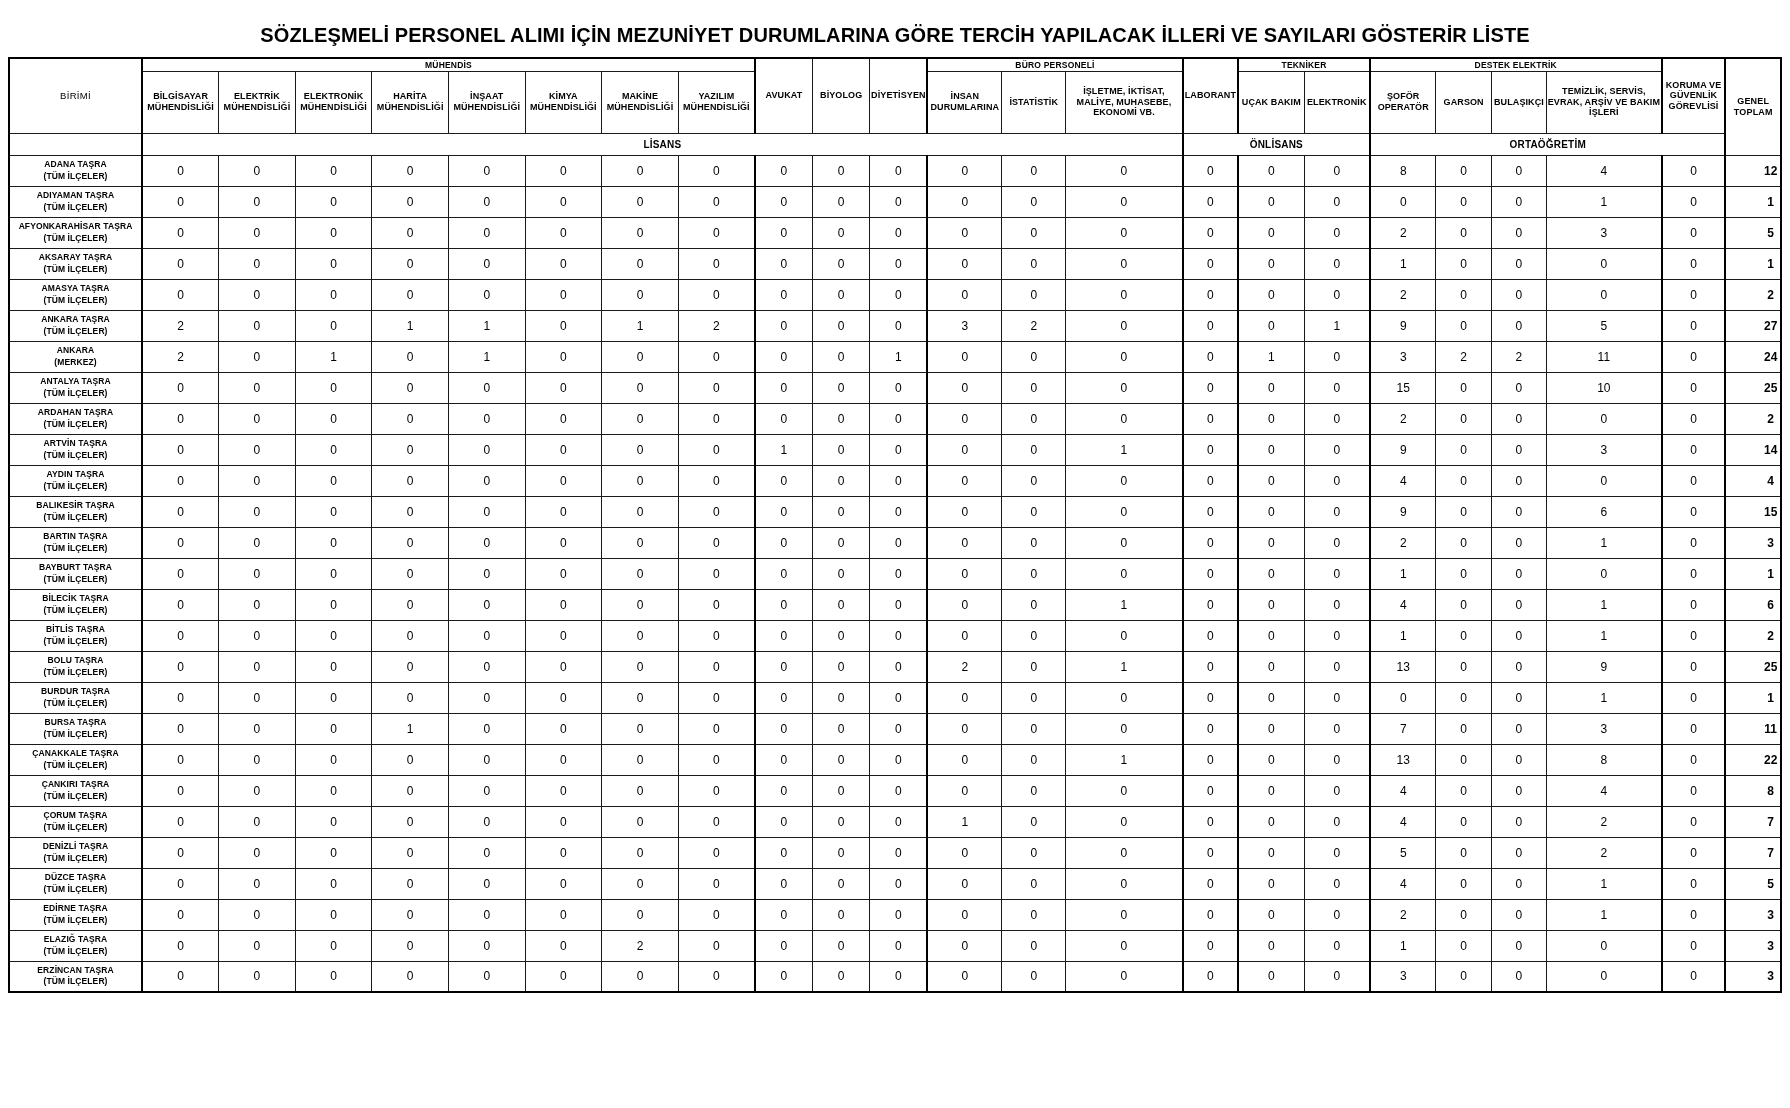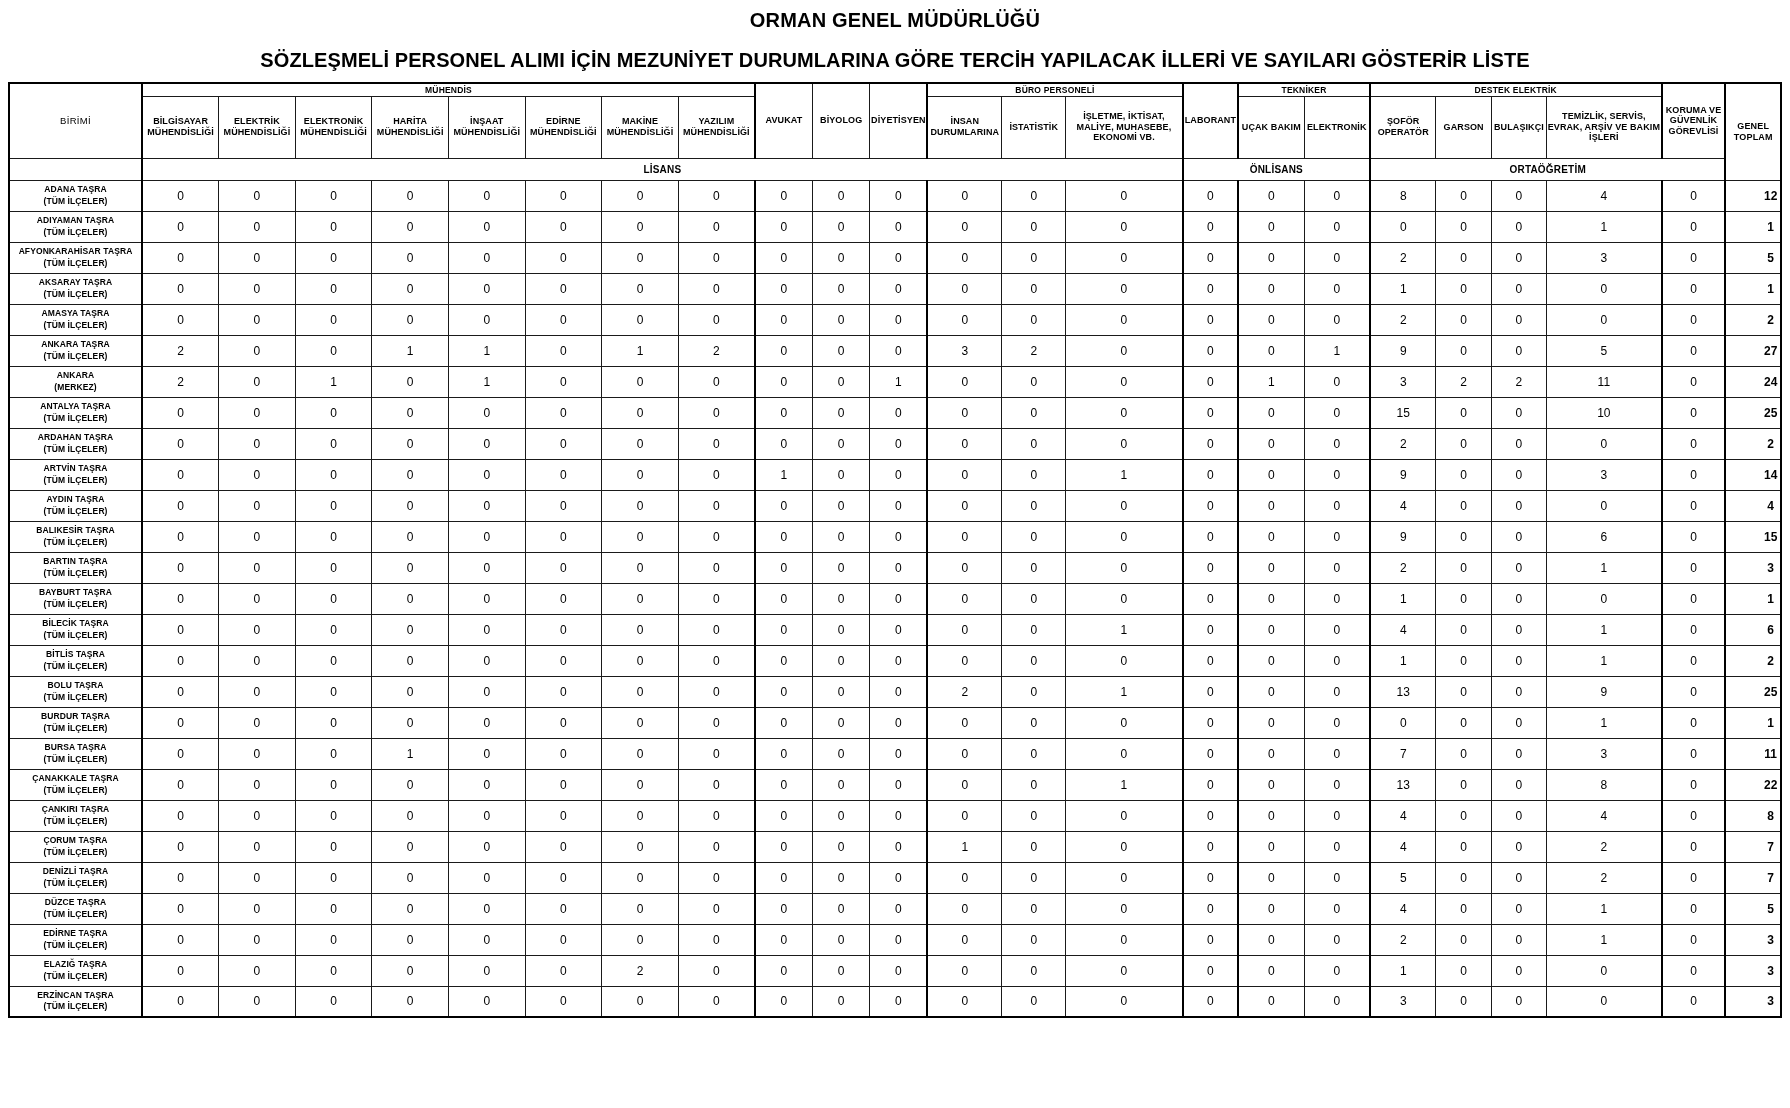--- a/index.html
+++ b/index.html
@@ -106,21 +106,20 @@
   .sep-left { border-left: 2px solid #000 !important; }
   tbody tr td:first-child { border-left: 2px solid #000; }
   tbody tr td:last-child { border-right: 2px solid #000; padding-left: 35px; }
 </style>
 </head>
 <body>
 
 <div id="page">
 
   <div class="titles">
-    <div class="title-line1">ORMAN GENEL MÜDÜRLÜĞÜ</div>
     <div class="title-line2">SÖZLEŞMELİ PERSONEL ALIMI İÇİN MEZUNİYET DURUMLARINA GÖRE TERCİH YAPILACAK İLLERİ VE SAYILARI GÖSTERİR LİSTE</div>
   </div>
 
   <div class="table-wrap">
     <table class="grid">
       <colgroup>
         <col style="width:125px">
         <col span="8" style="width:72px">
         <col style="width:54px">
           <col style="width:54px">
@@ -151,21 +150,21 @@
           <th class="group sep-left" colspan="4">DESTEK ELEKTRİK</th>
           <th rowspan="2" class="sub sep-left">KORUMA VE GÜVENLİK GÖREVLİSİ</th>
           <th rowspan="3" class="genel sep-left">GENEL TOPLAM</th>
         </tr>
         <tr>
           <th class="sub sep-left">BİLGİSAYAR MÜHENDİSLİĞİ</th>
           <th class="sub">ELEKTRİK MÜHENDİSLİĞİ</th>
           <th class="sub">ELEKTRONİK MÜHENDİSLİĞİ</th>
           <th class="sub">HARİTA MÜHENDİSLİĞİ</th>
           <th class="sub">İNŞAAT MÜHENDİSLİĞİ</th>
-          <th class="sub">EDİRNE MÜHENDİSLİĞİ</th>
+          <th class="sub">KİMYA MÜHENDİSLİĞİ</th>
           <th class="sub">MAKİNE MÜHENDİSLİĞİ</th>
           <th class="sub">YAZILIM MÜHENDİSLİĞİ</th>
           <th class="sub sep-left">İNSAN DURUMLARINA</th>
           <th class="sub">İSTATİSTİK</th>
           <th class="sub">İŞLETME, İKTİSAT, MALİYE, MUHASEBE, EKONOMİ VB.</th>
           <th class="sub sep-left">UÇAK BAKIM</th>
           <th class="sub">ELEKTRONİK</th>
           <th class="sub sep-left">ŞOFÖR OPERATÖR</th>
           <th class="sub">GARSON</th>
           <th class="sub">BULAŞIKÇI</th>

